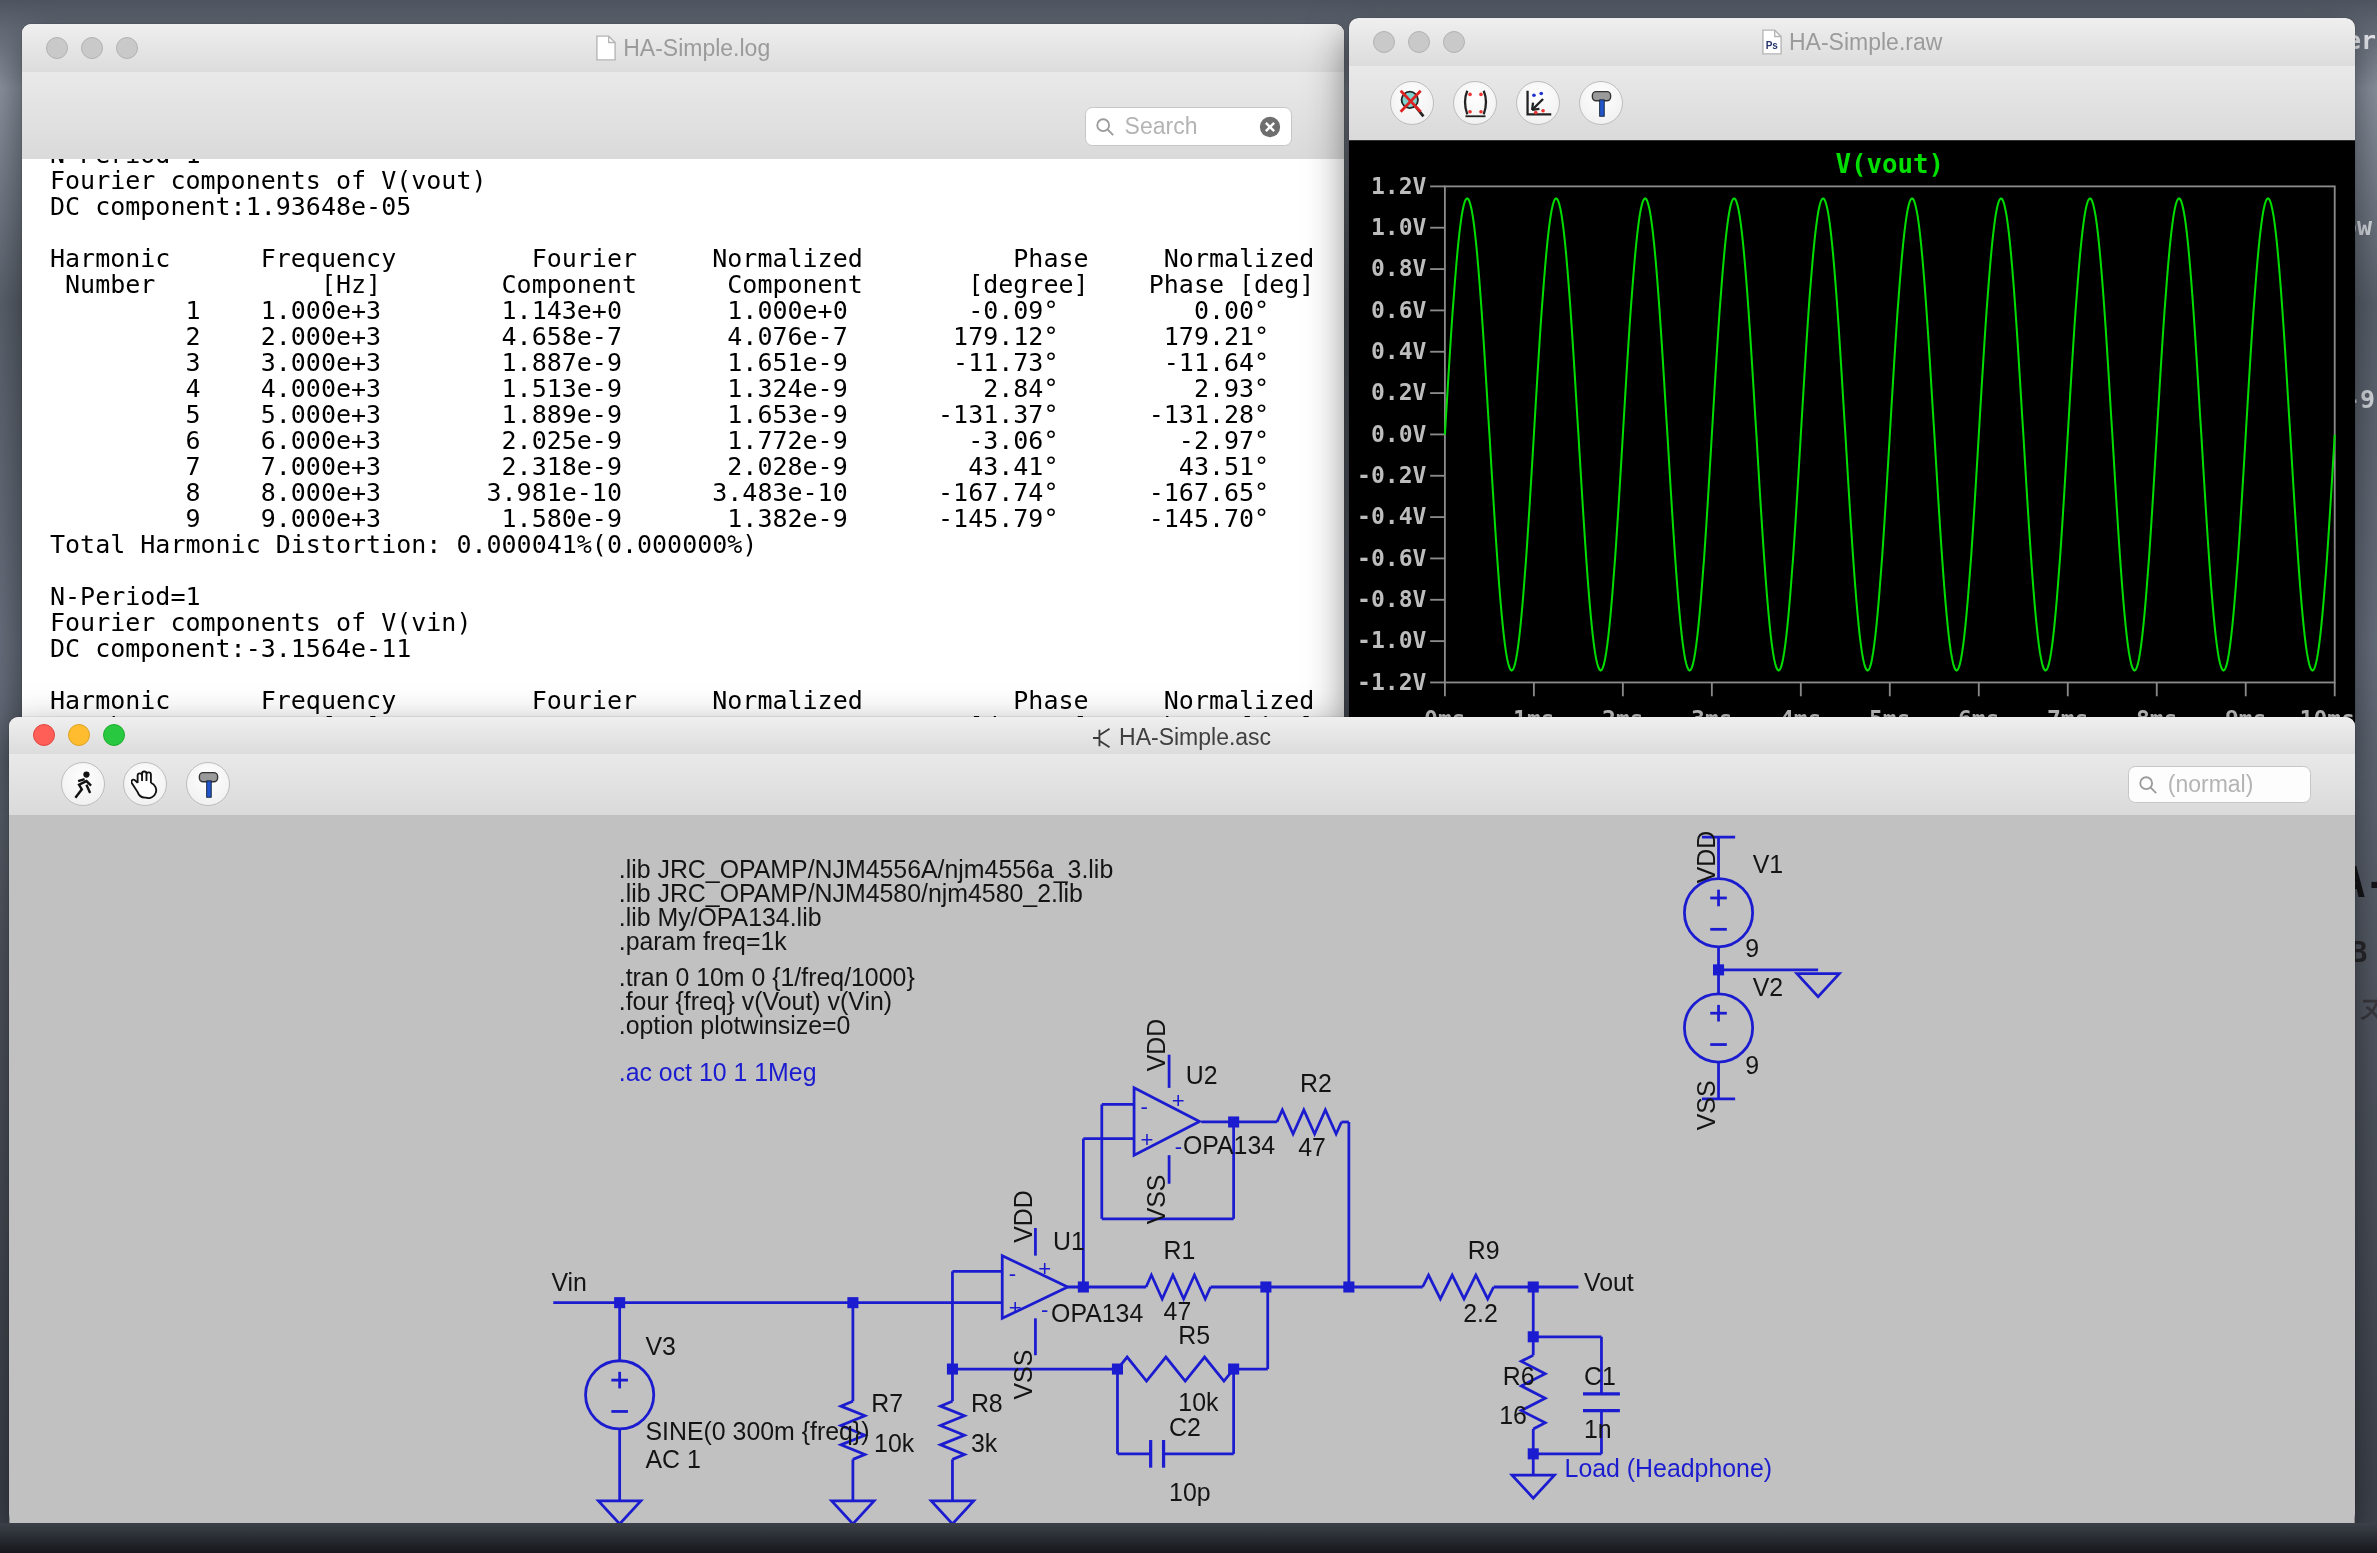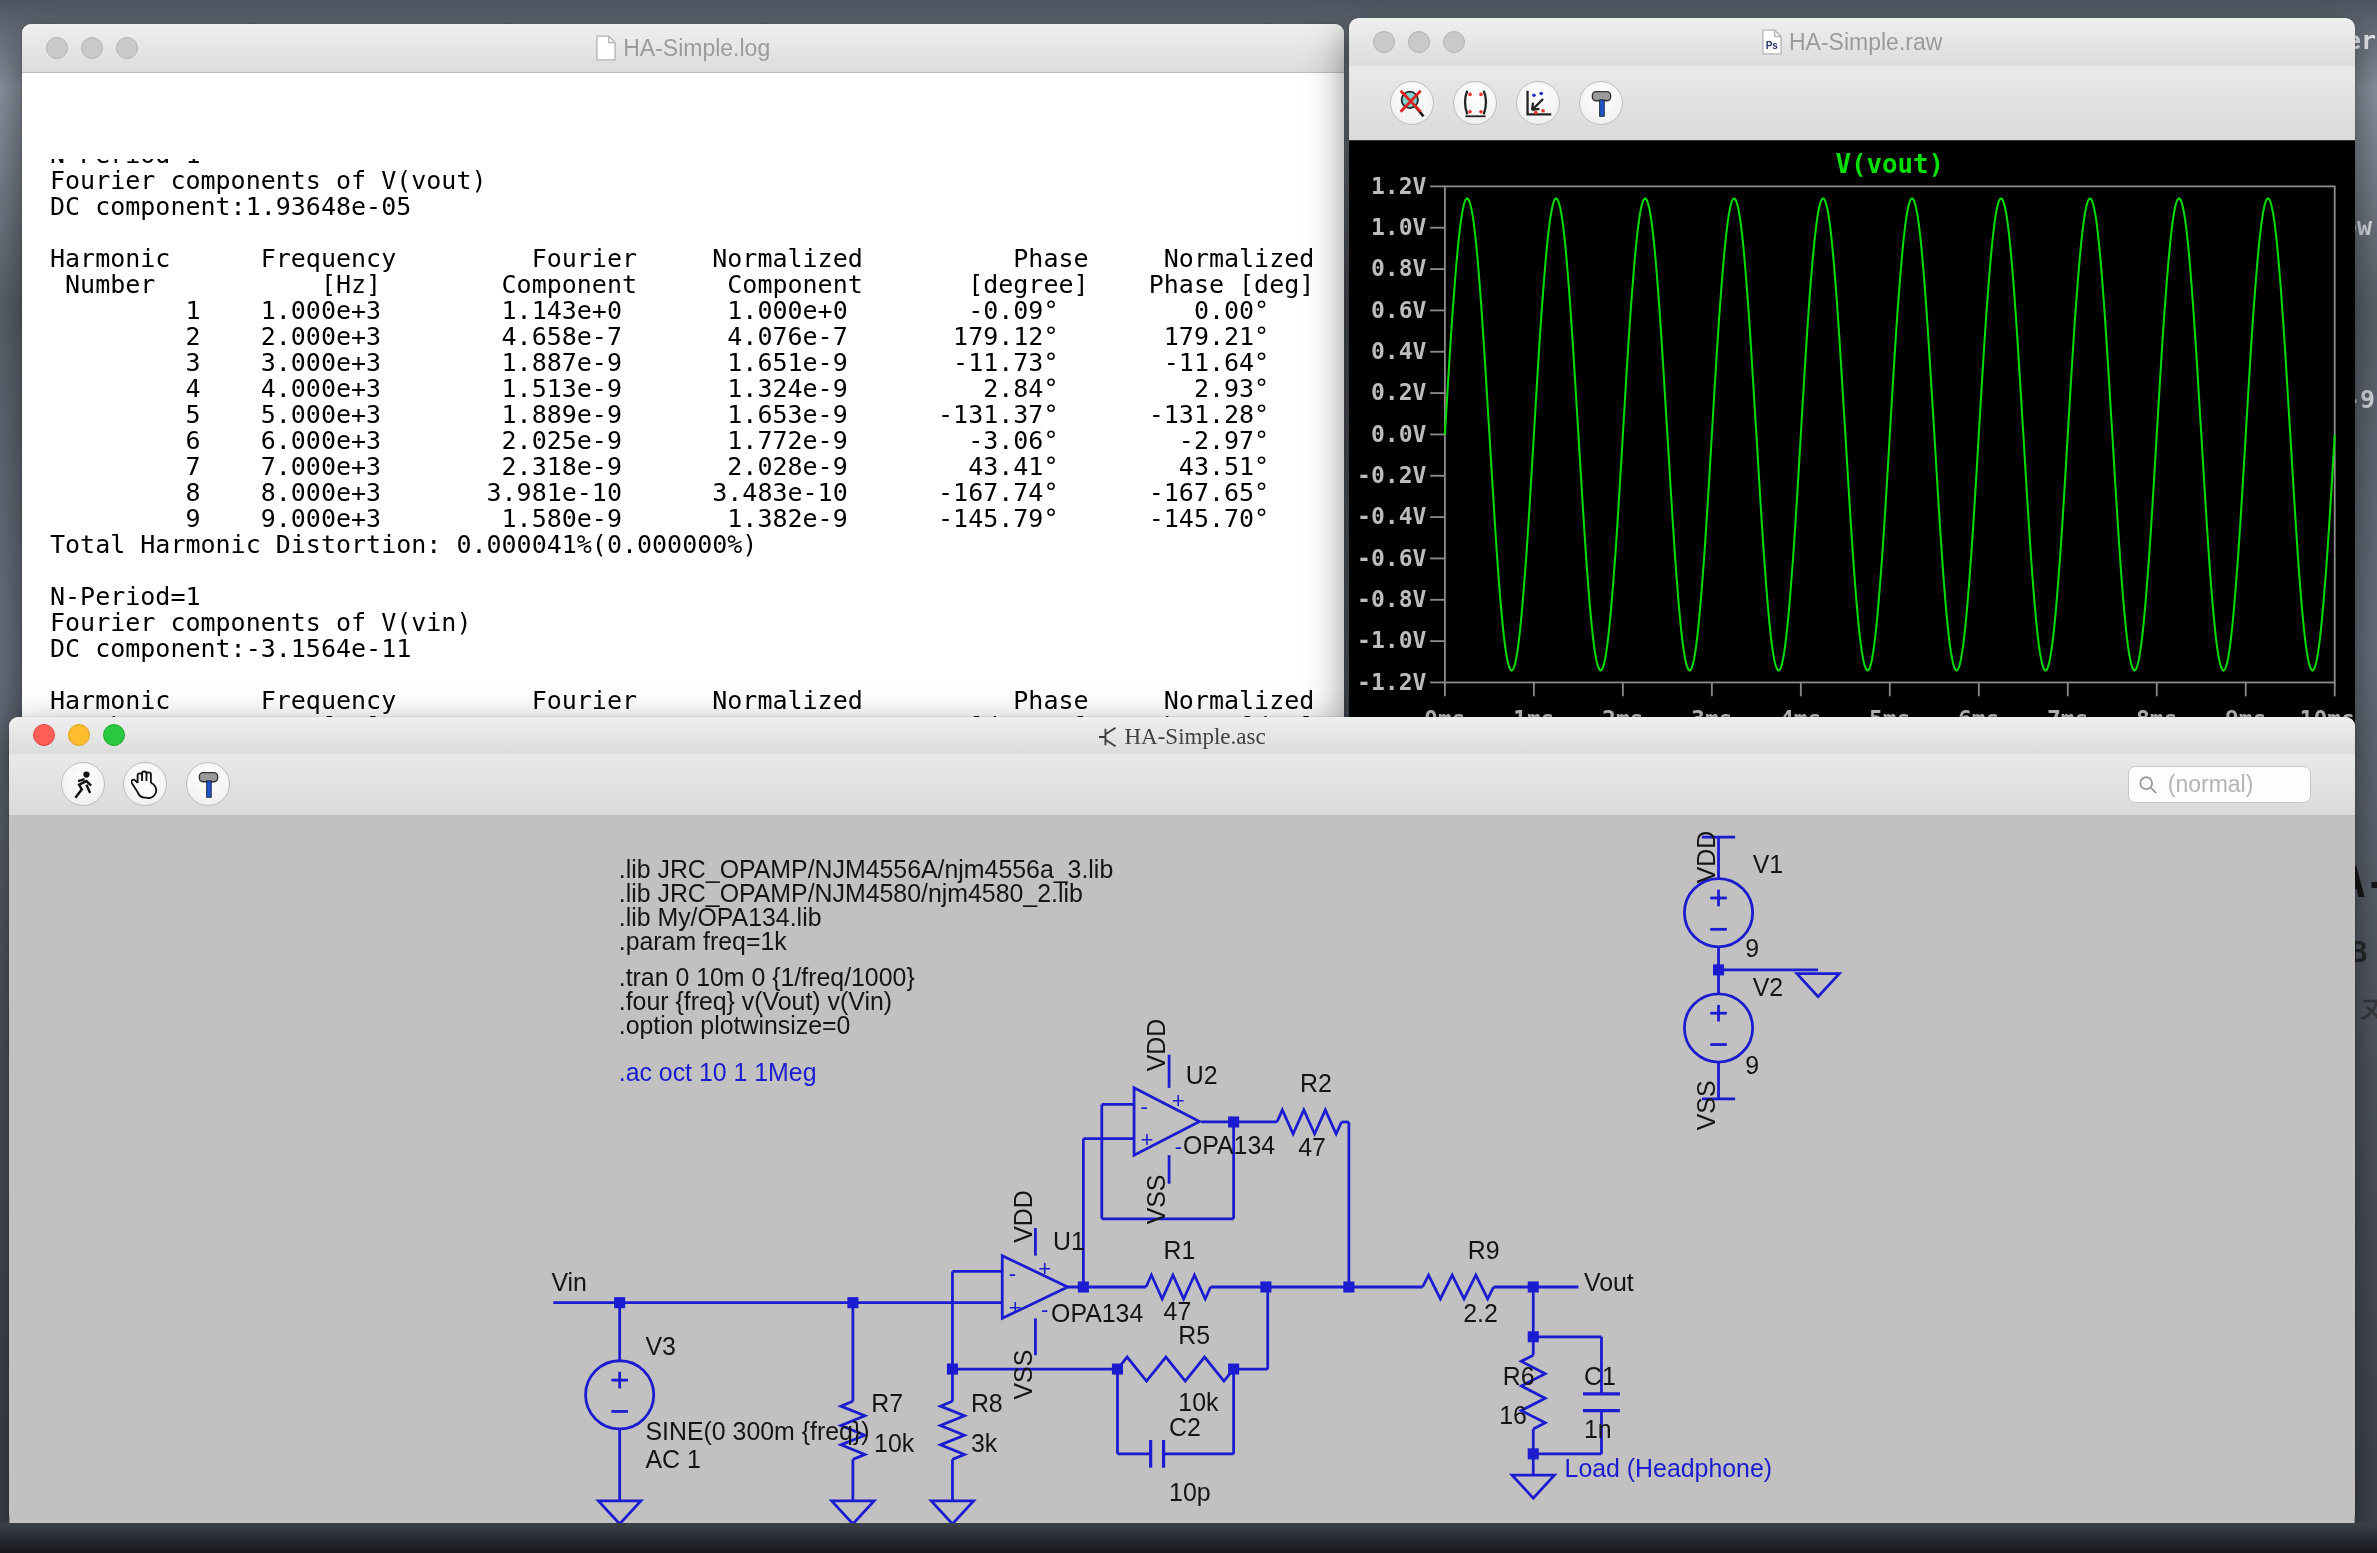--- a/index.html
+++ b/index.html
@@ -14,21 +14,21 @@
             border-radius:9.2px 9.2px 0 0;border-bottom:0.9px solid #bdbdbd;}
   .toolbar{position:absolute;left:0;right:0;background:linear-gradient(180deg,#e9e9e9,#dadada);
            border-bottom:0.9px solid #b2b2b2;}
   .lights{position:absolute;left:24px;display:flex;gap:13px;align-items:center;}
   .light{width:22px;height:22px;border-radius:50%;box-sizing:border-box;}
   .light.inactive{background:#c9c9c9;border:0.9px solid #b2b2b2;}
   .light.red{background:#ff5f57;border:0.9px solid #e0443e;}
   .light.yellow{background:#febc2e;border:0.9px solid #dea123;}
   .light.green{background:#28c840;border:0.9px solid #1dad2b;}
   .wtitle{position:absolute;width:100%;text-align:center;font-size:23px;color:#9b9b9b;white-space:nowrap;}
-  .wtitle.active{color:#3f3f3f;font-family:Liberation Serif, serif;}
+  .wtitle.active{color:#3f3f3f;}
   .wtitle .ticon{display:inline-block;vertical-align:-4.6px;margin-right:7.4px;text-align:center;}
   .search-wrap{position:absolute;background:#fff;border:0.9px solid #c6c6c6;border-radius:7.4px;
                display:flex;align-items:center;padding:0 9.2px;box-sizing:border-box;}
   .search-wrap input{border:none;outline:none;flex:1;font-size:23px;color:#444;background:transparent;
                      font-family:"Liberation Sans",sans-serif;min-width:0;}
   .search-wrap input::placeholder{color:#b4b4b4;}
   .tool-btn{position:absolute;width:44px;height:44px;border-radius:50%;
             background:radial-gradient(circle at 50% 35%,#ffffff,#ededed);
             border:0.9px solid #bdbdbd;box-sizing:border-box;display:flex;align-items:center;justify-content:center;}
   #log-pre{position:absolute;left:28px;top:114px;margin:0;font-family:"DejaVu Sans Mono",monospace;
@@ -58,20 +58,38 @@
         <div class="light inactive"></div>
         <div class="light inactive"></div>
       </div>
       <div class="wtitle" style="top:11px;">
         <span class="ticon">
           <svg width="20" height="26" viewBox="0 0 22 28">
               <path d="M1 1 h13 l7 7 v19 h-20 z" fill="#fff" stroke="#b5b5b5" stroke-width="1.5"></path>
               <path d="M14 1 v7 h7" fill="none" stroke="#b5b5b5" stroke-width="1.5"></path>
             </svg>
         </span><span>HA-Simple.log</span>
+      </div>
+    </div>
+    <div class="toolbar" style="top:48px;height:87px;">
+      <div class="search-wrap" style="right:52px;top:35px;width:207px;height:39px;">
+        <span style="margin-right:7.4px;display:flex;">
+          <svg width="20" height="20" viewBox="0 0 22 22">
+              <circle cx="9" cy="9" r="6.5" fill="none" stroke="#9a9a9a" stroke-width="2"></circle>
+              <line x1="14" y1="14" x2="20" y2="20" stroke="#9a9a9a" stroke-width="2"></line>
+            </svg>
+        </span>
+        <input placeholder="Search" style="">
+        <span style="display:flex;margin-left:5.5px;">
+          <svg width="24" height="24" viewBox="0 0 26 26">
+              <circle cx="13" cy="13" r="11" fill="#6e6e6e"></circle>
+              <line x1="8.5" y1="8.5" x2="17.5" y2="17.5" stroke="#fff" stroke-width="2.6"></line>
+              <line x1="17.5" y1="8.5" x2="8.5" y2="17.5" stroke="#fff" stroke-width="2.6"></line>
+            </svg>
+        </span>
       </div>
     </div>
     <div class="content-clip" style="left:0;top:135px;width:1322px;height:596px;text-decoration:underline;">
       <pre id="log-pre" style="top:-16.6px;">N-Period=1
 Fourier components of V(vout)
 DC component:1.93648e-05
 
 Harmonic      Frequency         Fourier     Normalized          Phase     Normalized
  Number           [Hz]        Component      Component       [degree]    Phase [deg]
          1    1.000e+3        1.143e+0       1.000e+0        -0.09°         0.00°

